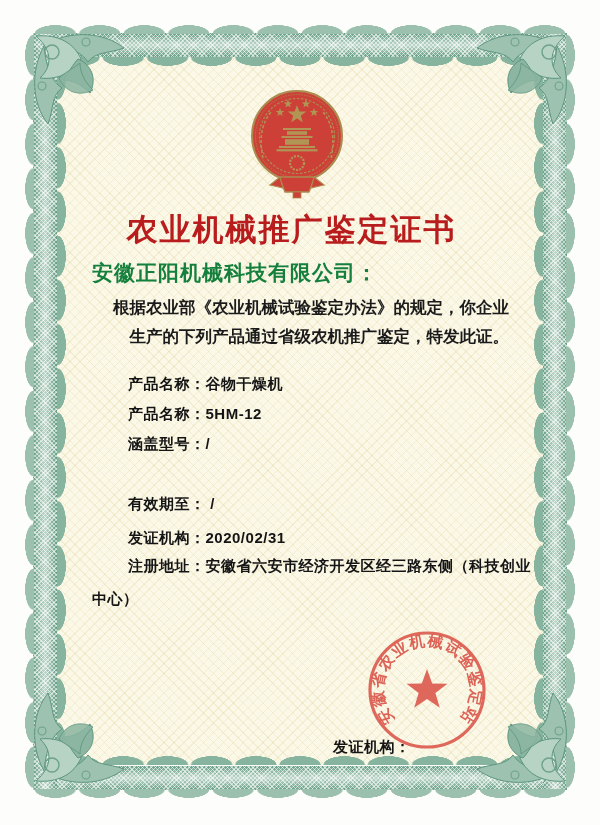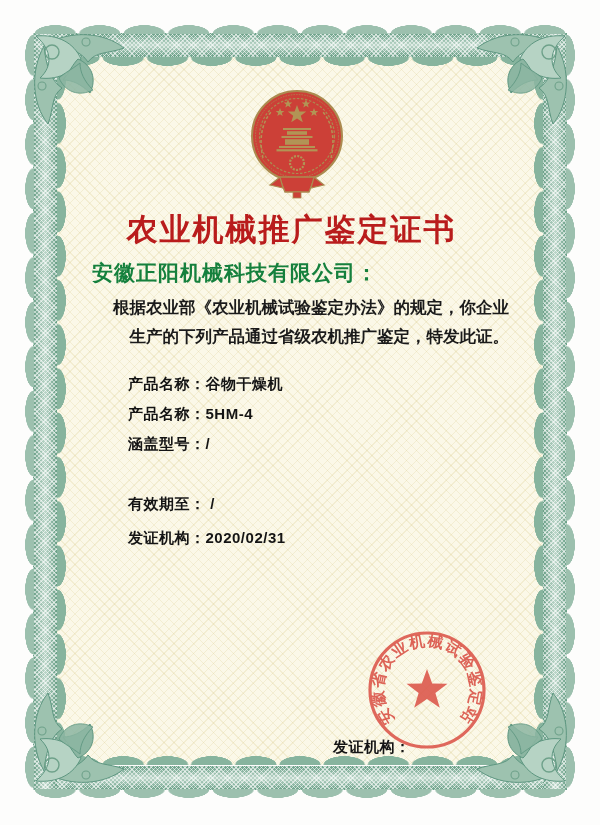--- a/index.html
+++ b/index.html
@@ -162,30 +162,33 @@
   <h1 class="title">农业机械推广鉴定证书</h1>
 
   <div class="company">安徽正阳机械科技有限公司：</div>
 
   <p class="body-par">根据农业部《农业机械试验鉴定办法》的规定，你企业生产的下列产品通过省级农机推广鉴定，特发此证。</p>
 
   <div class="field" style="top:363px">
     <span>产品名称：</span><span>谷物干燥机</span>
   </div>
   <div class="field" style="top:393px">
-    <span>产品名称：</span><span>5HM-4</span>
+    <span>产品名称：</span><span>5HM-12</span>
   </div>
   <div class="field" style="top:423px">
     <span>涵盖型号：</span><span>/</span>
   </div>
   <div class="field" style="top:483px">
     <span>有效期至：</span><span> /</span>
   </div>
   <div class="field" style="top:517px">
     <span>发证机构：</span><span>2020/02/31</span>
+  </div>
+  <div class="address">
+    <span>注册地址：</span><span>安徽省六安市经济开发区经三路东侧（科技创业中心）</span>
   </div>
 
   <div class="issue-row" style="top:702px">
     <span>发证机构：</span><span></span>
   </div>
 
   <svg class="seal" viewBox="0 0 150 150">
     <circle cx="75" cy="75" r="57" fill="none" stroke="#dc5549" stroke-width="3.2"></circle>
     <polygon points="75,54 80.2,68.4 95.5,68.8 83.4,78.1 87.8,92.7 75,84 62.2,92.7 66.6,78.1 54.5,68.8 69.8,68.4" fill="#dc5549"></polygon>
     <path id="sealArc" d="M43.9,106.1 A44,44 0 1 1 106.1,106.1" fill="none"></path>

